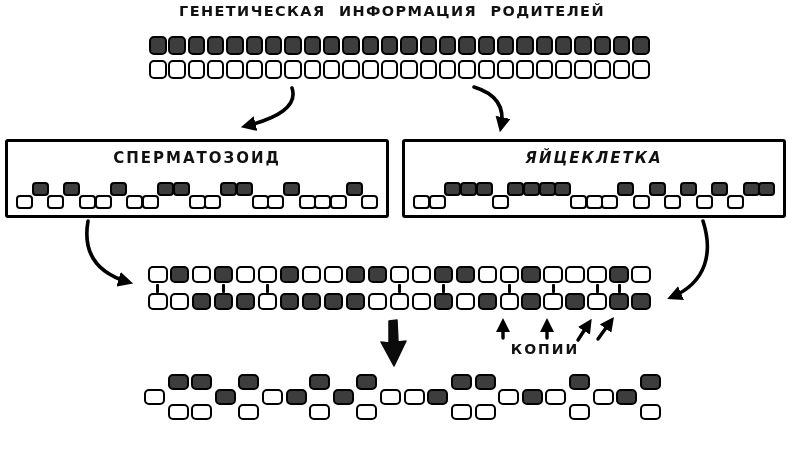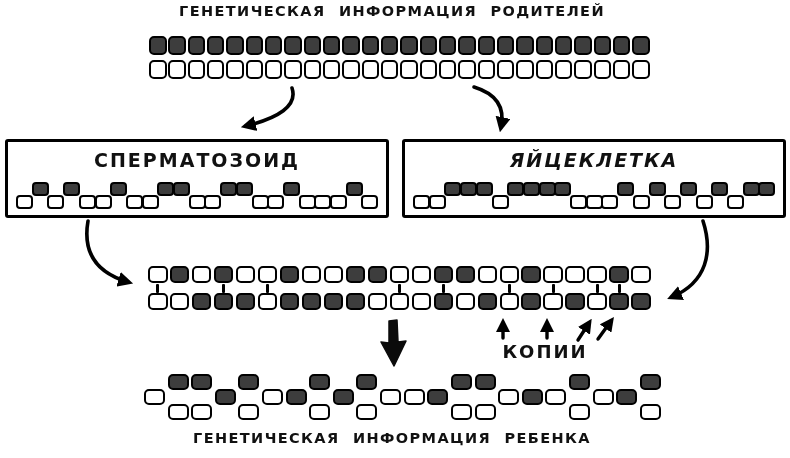--- a/index.html
+++ b/index.html
@@ -15,35 +15,35 @@
   #parent-white{left:149px;top:60px;width:501px;}
   .m-row .bead{width:19.5px;height:17px;}
   #middle-top{left:148px;top:266px;width:503px;}
   #middle-bottom{left:148px;top:293px;width:503px;}
   #middle-ticks{position:absolute;left:148px;top:284px;width:503px;height:9px;}
   .tick{position:absolute;top:0;width:3px;height:9px;background:#000;border-radius:1px;}
   .pbox{position:absolute;top:139px;width:384px;height:79px;border:3px solid #000;border-radius:3px;
         box-sizing:border-box;background:#fff;}
   #sperm-box{left:5px;}
   #egg-box{left:402px;font-style:italic;}
-  .pbox .box-label{position:absolute;top:7px;left:0;right:0;text-align:center;font-size:19px;
+  .pbox .box-label{position:absolute;top:7px;left:0;right:0;text-align:center;font-size:15px;
         font-weight:bold;letter-spacing:2px;white-space:nowrap;}
   .box-row{position:absolute;left:8px;right:8px;top:40px;height:29px;display:flex;}
   .box-row .bead{width:17px;height:14px;border-width:2.2px;border-radius:4px;margin-right:-1.3px;
         position:relative;top:0;}
   .box-row .bead.down{top:13px;}
   #child-cluster{position:absolute;left:144px;top:374px;width:517px;height:47px;display:flex;
         justify-content:space-between;}
   .child-col{position:relative;width:21px;height:47px;flex:0 0 auto;}
   .child-col .bead{position:absolute;left:0;width:21px;height:16px;}
   .child-col .b-top{top:0;}
   .child-col .b-bottom{top:30px;}
   .child-col .b-mid{top:15px;}
   #copies-label{position:absolute;left:470px;top:341px;width:150px;text-align:center;
-        font-size:18px;font-weight:bold;letter-spacing:2px;}
+        font-size:14px;font-weight:bold;letter-spacing:2px;}
   #arrow-layer{position:absolute;left:0;top:0;pointer-events:none;}
 </style>
 </head>
 <body>
 
 <div id="stage">
 
   <div class="caption" style="top:3px;">ГЕНЕТИЧЕСКАЯ ИНФОРМАЦИЯ РОДИТЕЛЕЙ</div>
 
   <div id="parent-dark" class="row p-row">
@@ -296,21 +296,20 @@
       </span>
       <span class="child-col">
         <span class="bead dark b-mid"></span>
       </span>
       <span class="child-col">
         <span class="bead dark b-top"></span>
         <span class="bead b-bottom"></span>
       </span>
     </div>
 
-  <div class="caption" style="top:430px;">ГЕНЕТИЧЕСКАЯ ИНФОРМАЦИЯ РЕБЕНКА</div>
 
   <svg id="arrow-layer" width="790" height="458" viewBox="0 0 790 458">
     <defs>
       <marker id="ah" viewBox="0 0 10 10" refX="6.5" refY="5" markerWidth="4.2" markerHeight="4.2" orient="auto-start-reverse">
         <path d="M0,0 L10,5 L0,10 Z" fill="#000"></path>
       </marker>
     </defs>
     <path d="M 292 88 C 298 106 278 118 246 126" fill="none" stroke="#000" stroke-width="3.6" stroke-linecap="round" marker-end="url(#ah)"></path>
     <path d="M 474 87 C 497 94 505 108 501 127" fill="none" stroke="#000" stroke-width="3.6" stroke-linecap="round" marker-end="url(#ah)"></path>
     <path d="M 88 221 C 83 250 94 272 128 282" fill="none" stroke="#000" stroke-width="3.6" stroke-linecap="round" marker-end="url(#ah)"></path>

